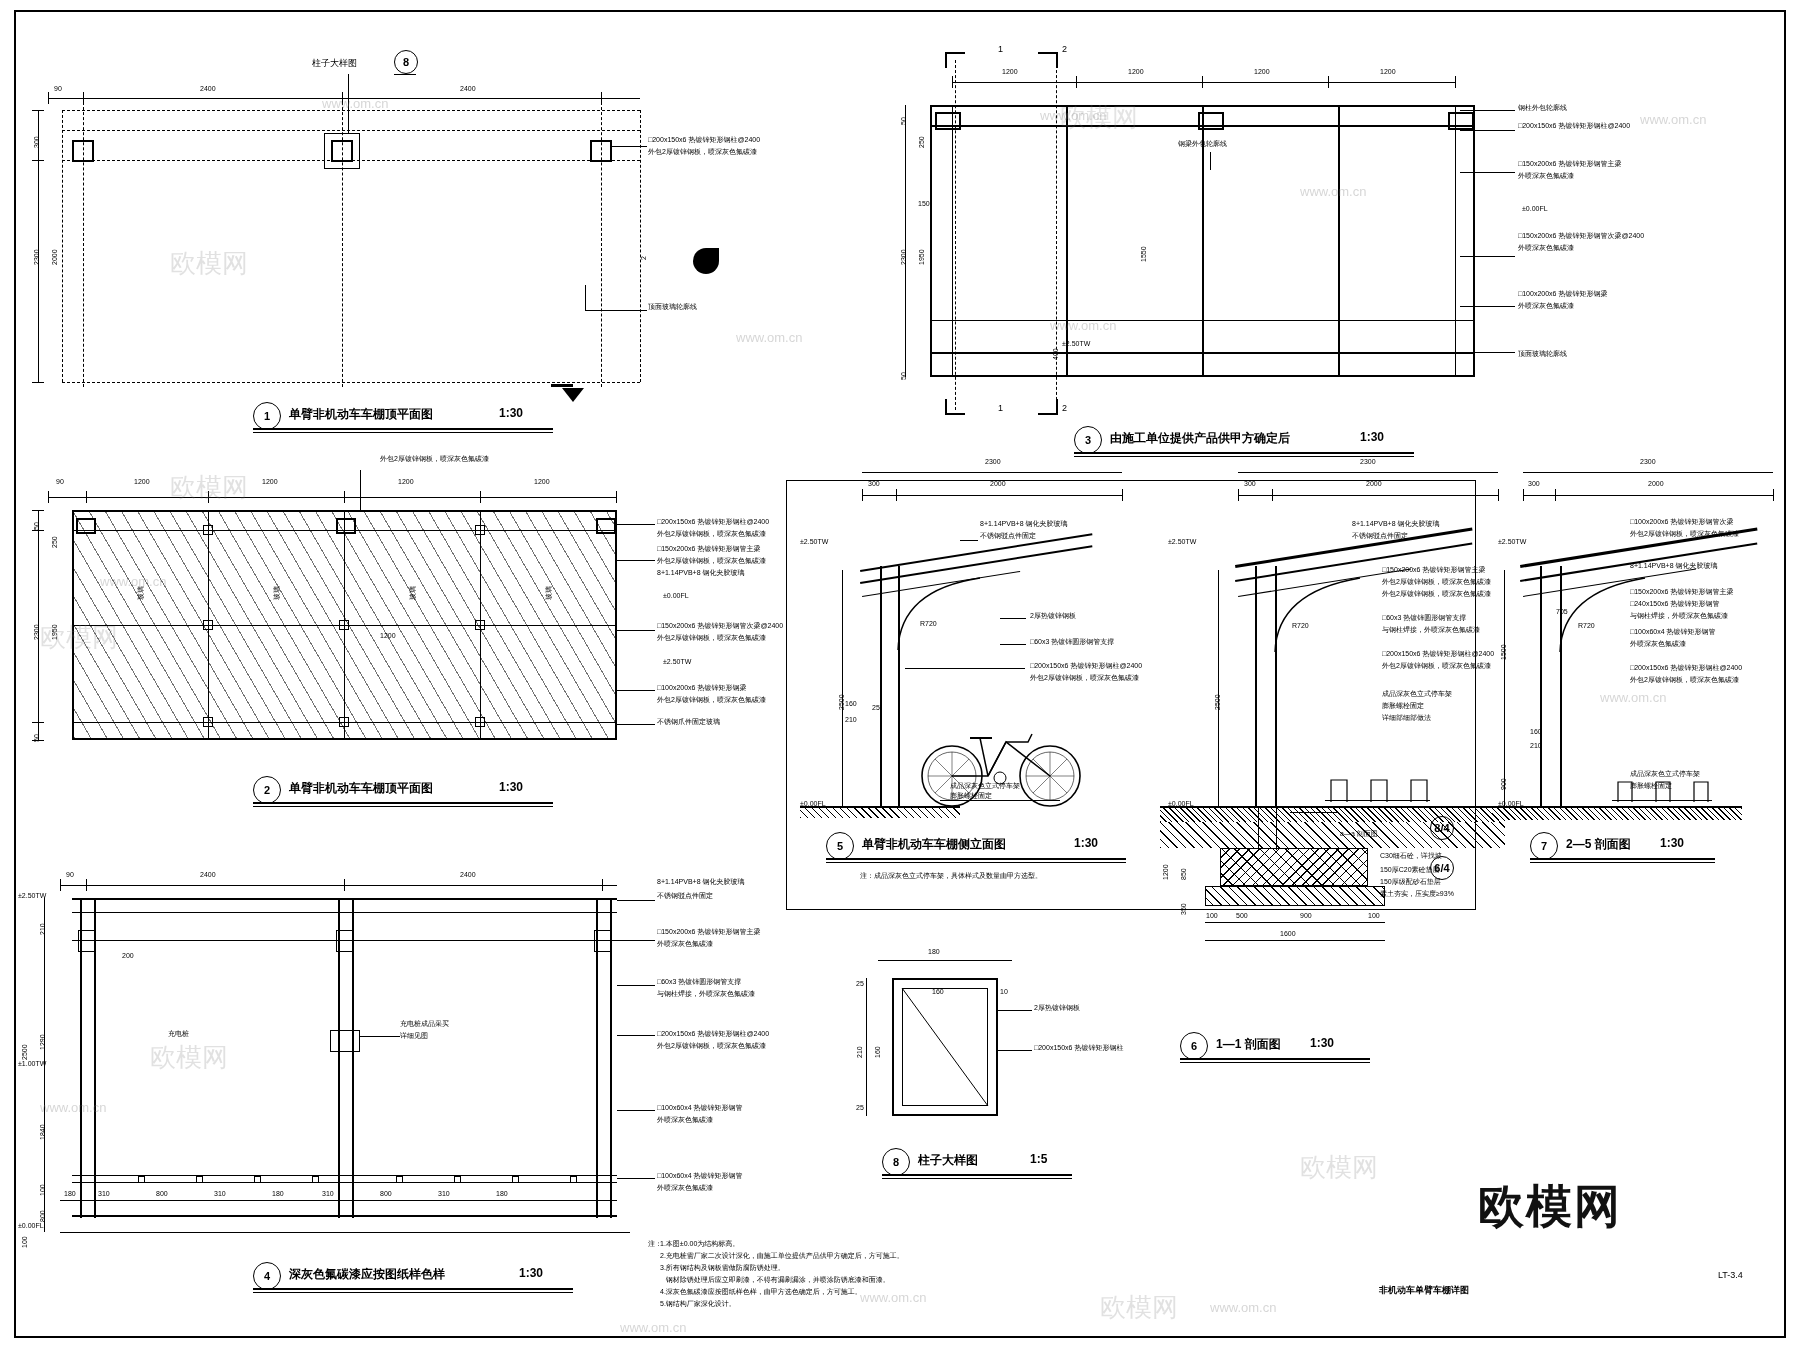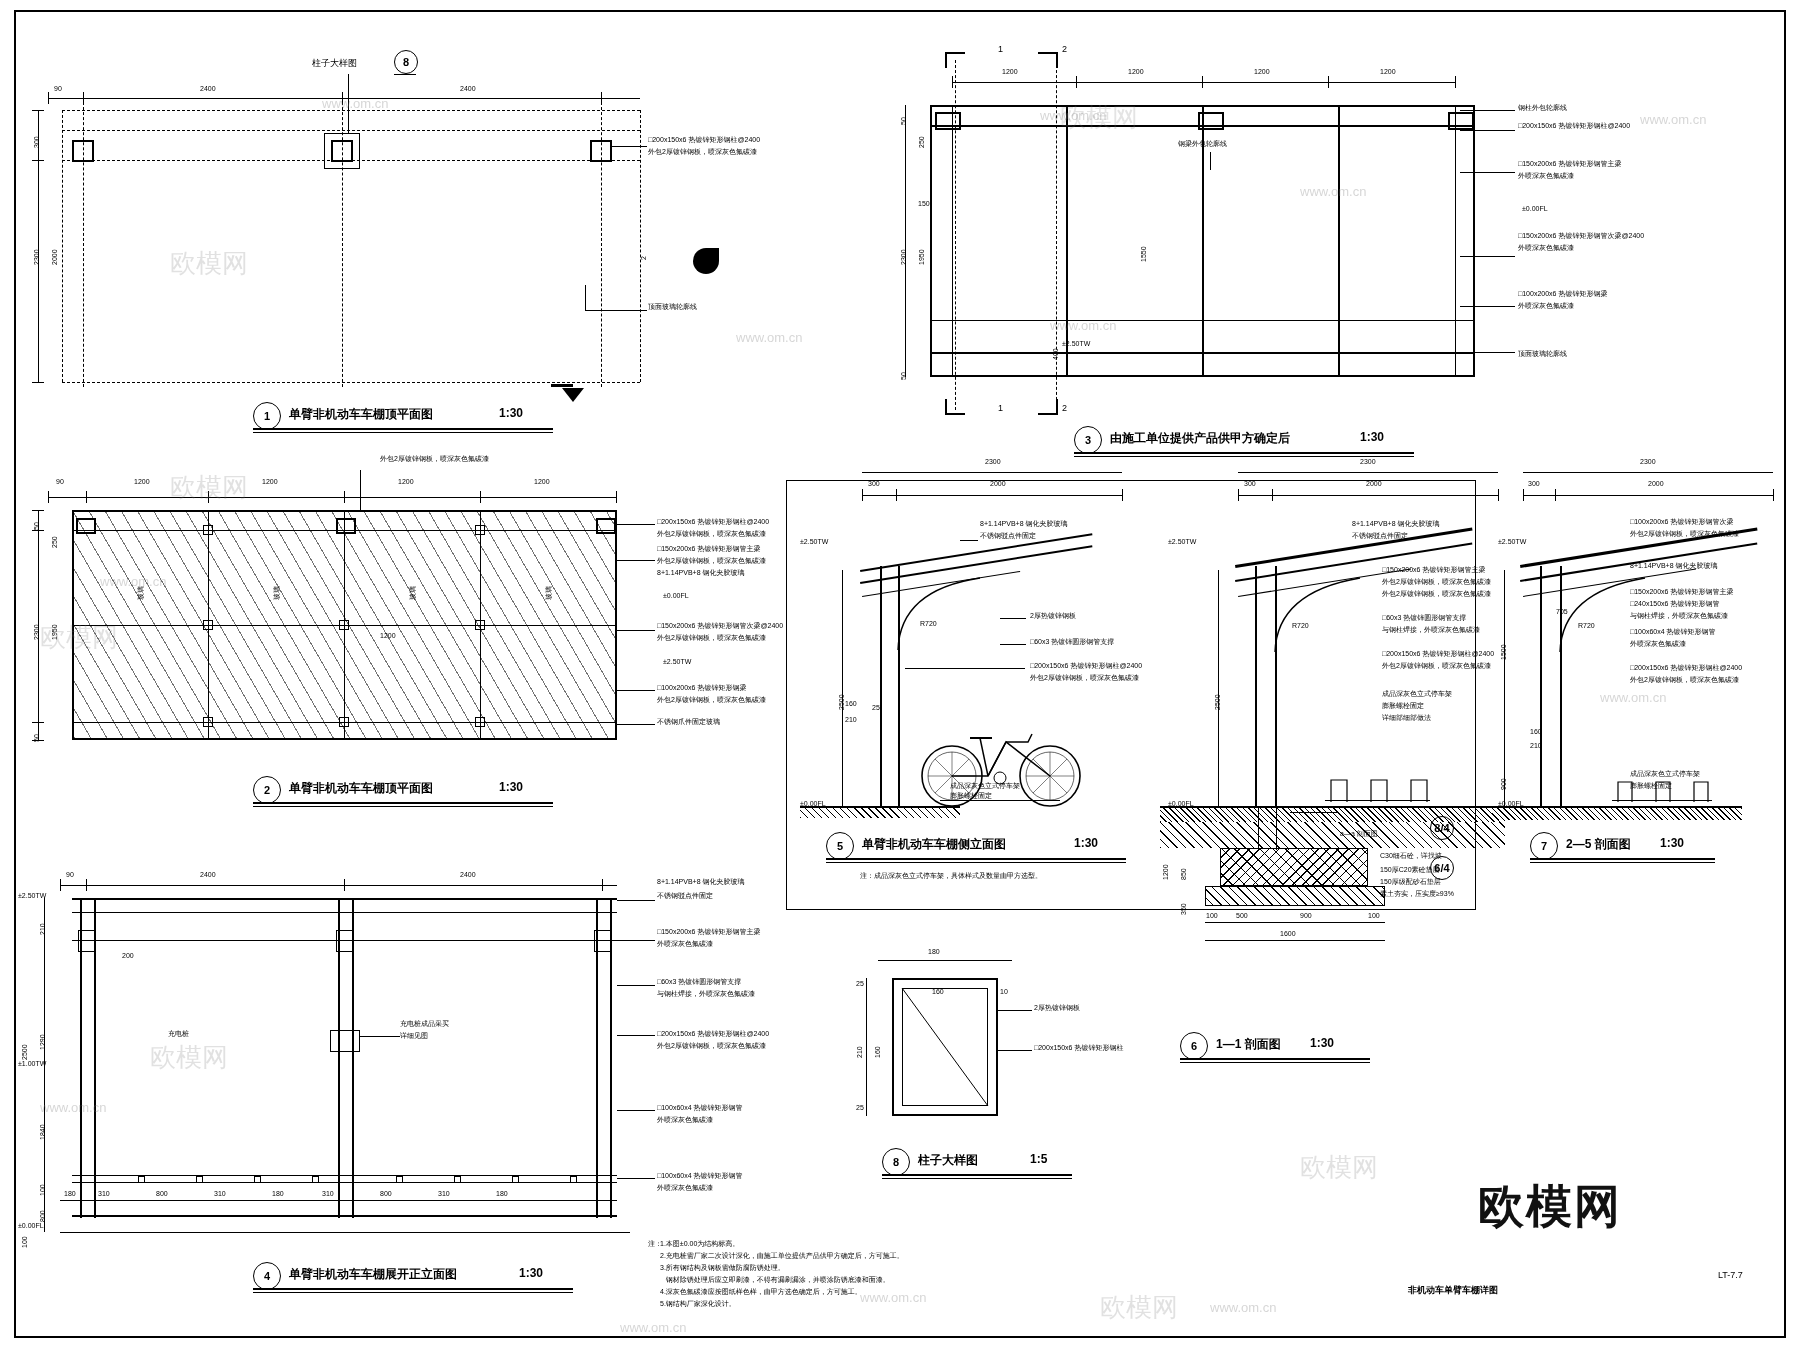--- a/index.html
+++ b/index.html
@@ -355,21 +355,21 @@
     <div class="t t7" style="left:657px;top:978px;">□60x3 热镀锌圆形钢管支撑</div>
     <div class="t t7" style="left:657px;top:990px;">与钢柱焊接，外喷深灰色氟碳漆</div>
     <div class="t t7" style="left:657px;top:1030px;">□200x150x6 热镀锌矩形钢柱@2400</div>
     <div class="t t7" style="left:657px;top:1042px;">外包2厚镀锌钢板，喷深灰色氟碳漆</div>
     <div class="t t7" style="left:657px;top:1104px;">□100x60x4 热镀锌矩形钢管</div>
     <div class="t t7" style="left:657px;top:1116px;">外喷深灰色氟碳漆</div>
     <div class="t t7" style="left:657px;top:1172px;">□100x60x4 热镀锌矩形钢管</div>
     <div class="t t7" style="left:657px;top:1184px;">外喷深灰色氟碳漆</div>
 
     <div class="circ" style="left:253px;top:1262px;width:26px;height:26px;">4</div>
-    <div class="ttl" style="left:289px;top:1266px;">单臂非机动车车棚展开正立面图</div>
+    <div class="ttl" style="left:289px;top:1266px;">深灰色氟碳漆应按图纸样色样</div>
     <div class="ttl" style="left:519px;top:1266px;">1:30</div>
     <div class="ttlline" style="left:253px;top:1288px;width:320px;"></div>
     <div class="ttlline2" style="left:253px;top:1292px;width:320px;"></div>
   </div>
 
   <div>
     <div class="box" style="left:786px;top:480px;width:690px;height:430px;border:1px solid #000;"></div>
 
     <div class="ln" style="left:860px;top:570px;width:235px;height:2px;transform:rotate(-9deg);transform-origin:0 0;"></div>
     <div class="ln" style="left:860px;top:582px;width:235px;height:2px;transform:rotate(-9deg);transform-origin:0 0;"></div>
@@ -615,22 +615,22 @@
   <div>
     <div class="t t7" style="left:660px;top:1240px;">1.本图±0.00为结构标高。</div>
     <div class="t t7" style="left:660px;top:1252px;">2.充电桩需厂家二次设计深化，由施工单位提供产品供甲方确定后，方可施工。</div>
     <div class="t t7" style="left:660px;top:1264px;">3.所有钢结构及钢板需做防腐防锈处理。</div>
     <div class="t t7" style="left:660px;top:1276px;">   钢材除锈处理后应立即刷漆，不得有漏刷漏涂，并喷涂防锈底漆和面漆。</div>
     <div class="t t7" style="left:660px;top:1288px;">4.深灰色氟碳漆应按图纸样色样，由甲方选色确定后，方可施工。</div>
     <div class="t t7" style="left:660px;top:1300px;">5.钢结构厂家深化设计。</div>
     <div class="t t7" style="left:648px;top:1240px;">注：</div>
   </div>
 
-  <div class="t t9" style="left:1408px;top:1285px;font-weight:bold;">非机动车单臂车棚详图</div>
-  <div class="t t9" style="left:1718px;top:1270px;">LT-7.7</div>
+  <div class="t t9" style="left:1379px;top:1285px;font-weight:bold;">非机动车单臂车棚详图</div>
+  <div class="t t9" style="left:1718px;top:1270px;">LT-3.4</div>
 
   <div class="wm" style="left:322px;top:96px;">www.om.cn</div>
   <div class="wm" style="left:1040px;top:108px;">www.om.cn</div>
   <div class="wm" style="left:1640px;top:112px;">www.om.cn</div>
   <div class="wm" style="left:1300px;top:184px;">www.om.cn</div>
   <div class="wm" style="left:100px;top:574px;">www.om.cn</div>
   <div class="wm" style="left:736px;top:330px;">www.om.cn</div>
   <div class="wm" style="left:1050px;top:318px;">www.om.cn</div>
   <div class="wm" style="left:1600px;top:690px;">www.om.cn</div>
   <div class="wm" style="left:40px;top:1100px;">www.om.cn</div>

